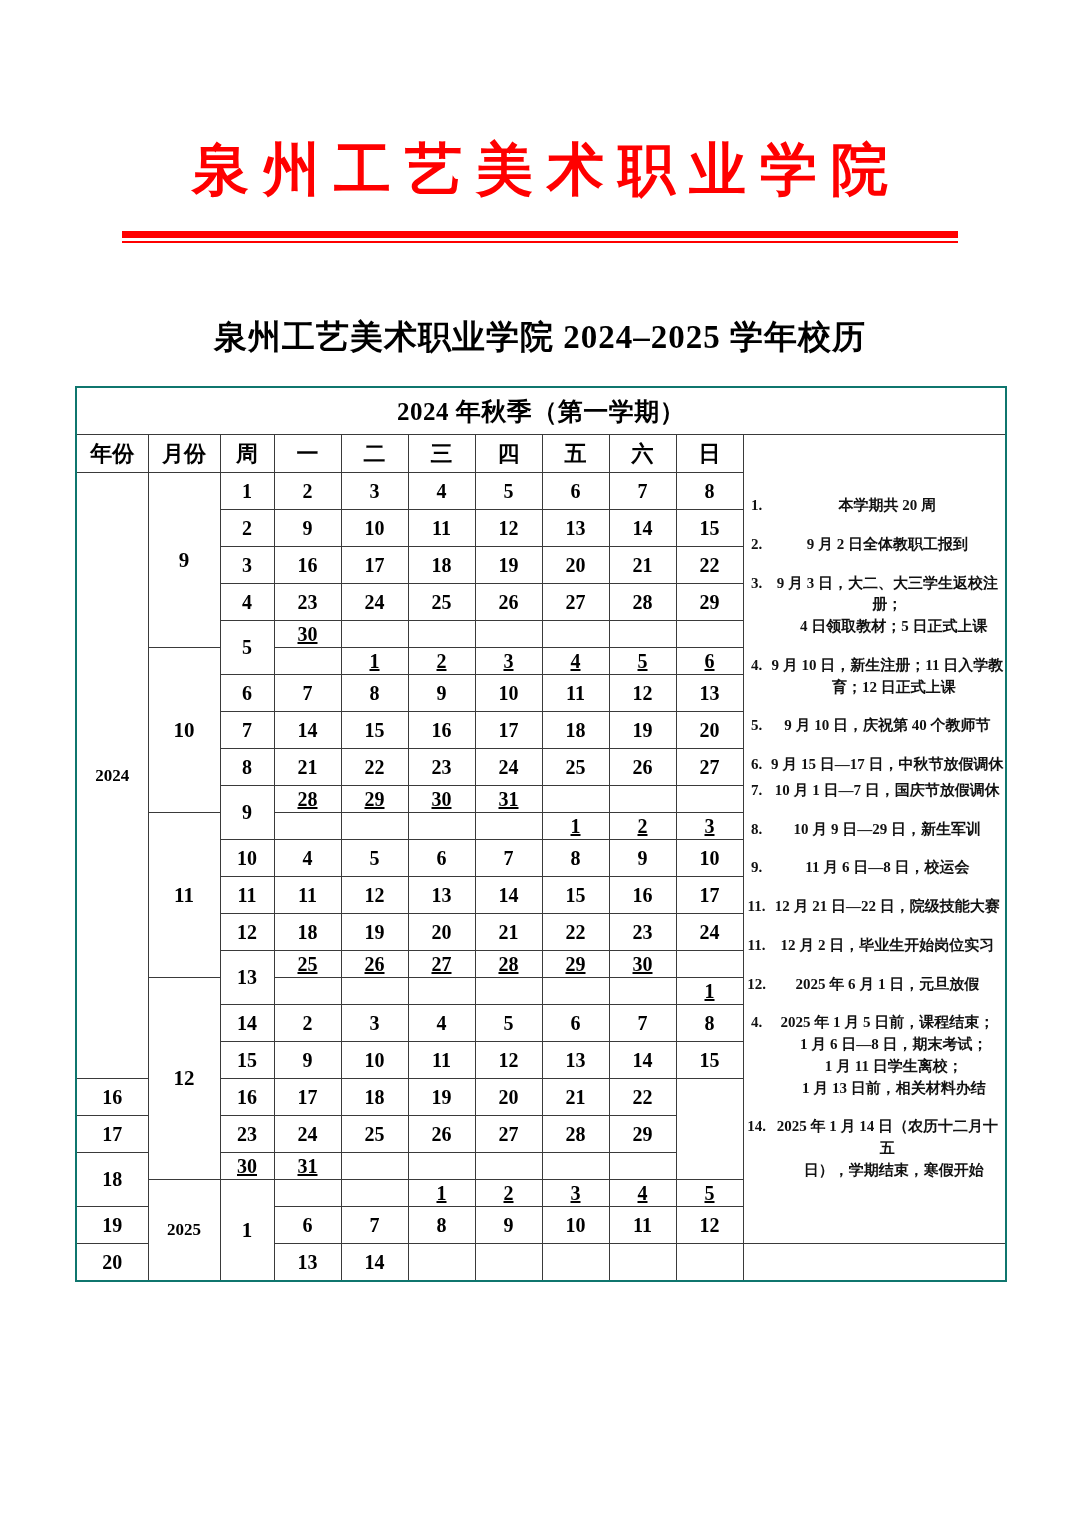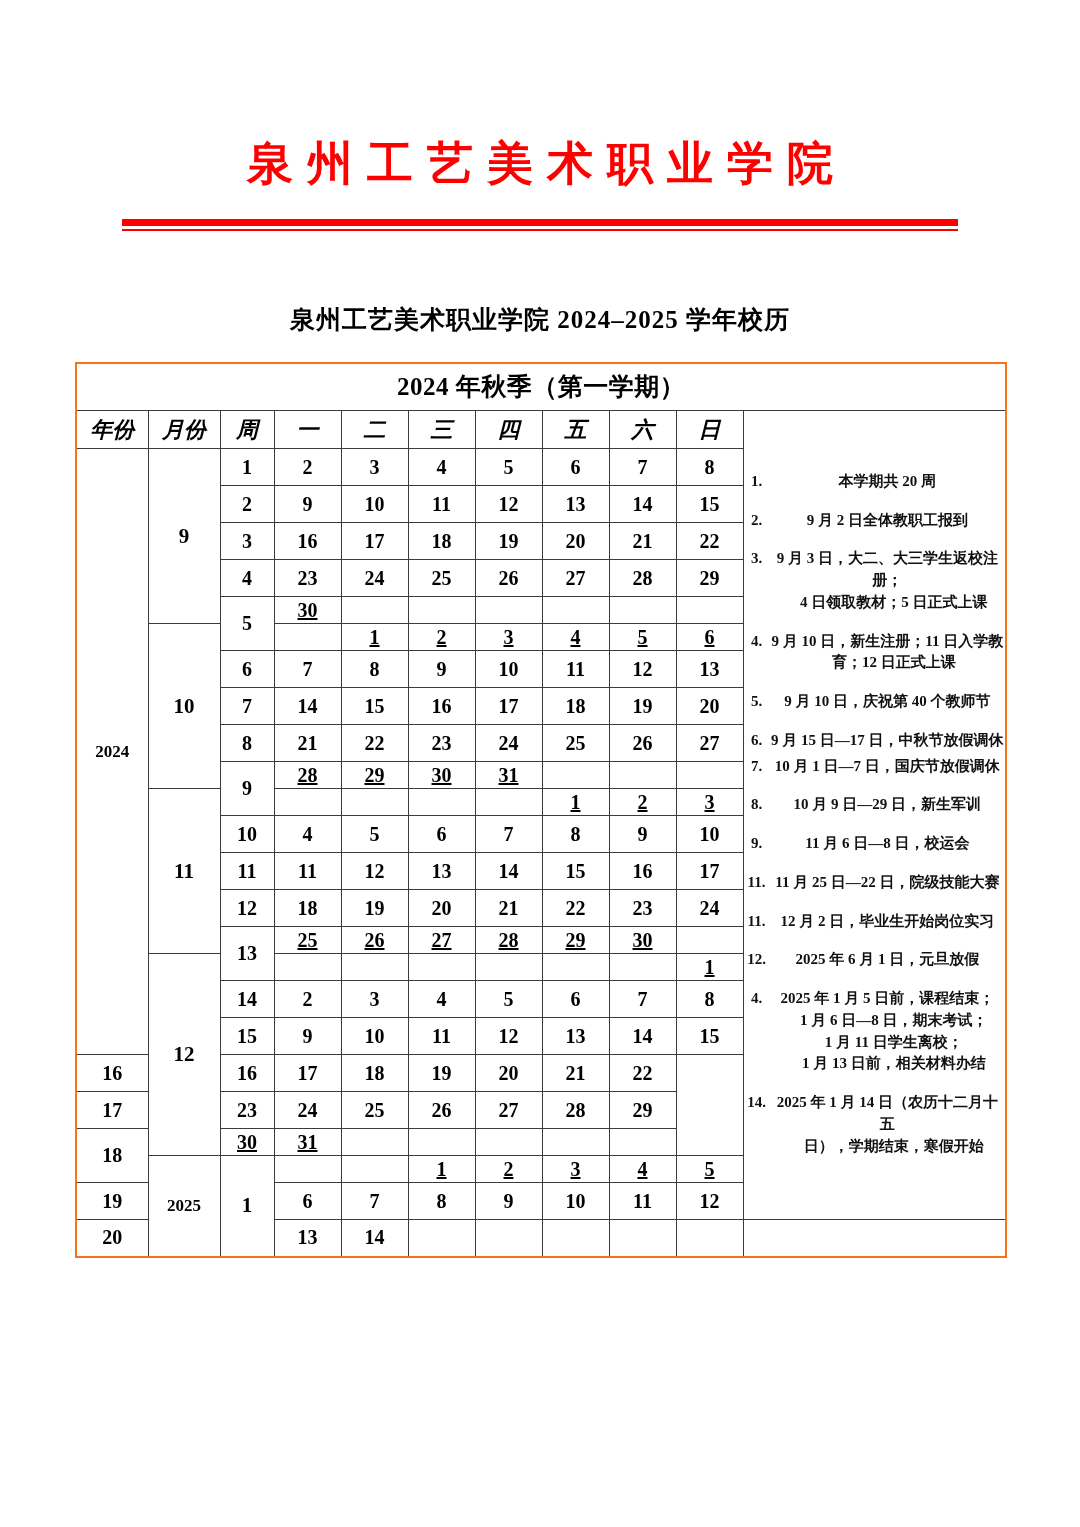--- a/index.html
+++ b/index.html
@@ -18,21 +18,21 @@
     background: #ffffff;
   }
 
   
   .letterhead {
     padding-top: 138px;
     text-align: center;
   }
   .letterhead-title {
     color: #FF0000;
-    font-size: 46px;
+    font-size: 57px;
     font-weight: bold;
     letter-spacing: 14px;
     text-indent: 14px;
     line-height: 1.12;
     white-space: nowrap;
     font-family: "Liberation Serif", "DejaVu Serif", serif;
   }
   .letterhead-rule-wrap {
     width: 836px;
     margin: 29px auto 0 auto;
@@ -44,56 +44,55 @@
   .rule-gap { height: 3px; background: #ffffff; }
   .rule-thin {
     height: 2px;
     background: #FF0000;
   }
 
   
   .doc-subtitle {
     margin-top: 72px;
     text-align: center;
-    font-size: 25px;
+    font-size: 33px;
     font-weight: bold;
     color: #000000;
     letter-spacing: 1px;
     white-space: nowrap;
   }
 
   
   .table-wrap {
     margin: 26px auto 0 auto;
     width: 930px;
   }
   table.cal {
     border-collapse: collapse;
     width: 930px;
     table-layout: fixed;
-    border: 2px solid #f97316;
+    border: 2px solid #0f766e;
   }
   table.cal td, table.cal th {
     border: 1px solid #3a3a3a;
     padding: 0;
     text-align: center;
     vertical-align: middle;
     font-weight: bold;
     color: #000000;
   }
   .term-title {
     height: 48px;
     font-size: 25px;
     letter-spacing: 0.5px;
     border-bottom: 1px solid #3a3a3a !important;
   }
   .hdr {
     height: 38px;
     font-size: 22px;
-    font-style: italic;
   }
   .daycell, .weekcell, .monthcell, .yearcell {
     height: 37px;
     font-size: 20px;
   }
   .halfcell {
     height: 27px;
     font-size: 20px;
     text-decoration: underline;
   }
@@ -227,21 +226,21 @@
               <li class="note gap-before">
                 <span class="note-num">8.</span>
                 <span class="note-body"><span>10 月 9 日—29 日，新生军训</span></span>
               </li>
               <li class="note gap-before">
                 <span class="note-num">9.</span>
                 <span class="note-body"><span>11 月 6 日—8 日，校运会</span></span>
               </li>
               <li class="note gap-before">
                 <span class="note-num">11.</span>
-                <span class="note-body"><span>11 月 25 日—22 日，院级技能大赛</span></span>
+                <span class="note-body"><span>12 月 21 日—22 日，院级技能大赛</span></span>
               </li>
               <li class="note gap-before">
                 <span class="note-num">11.</span>
                 <span class="note-body"><span>12 月 2 日，毕业生开始岗位实习</span></span>
               </li>
               <li class="note gap-before">
                 <span class="note-num">12.</span>
                 <span class="note-body"><span>2025 年 6 月 1 日，元旦放假</span></span>
               </li>
               <li class="note gap-before">

